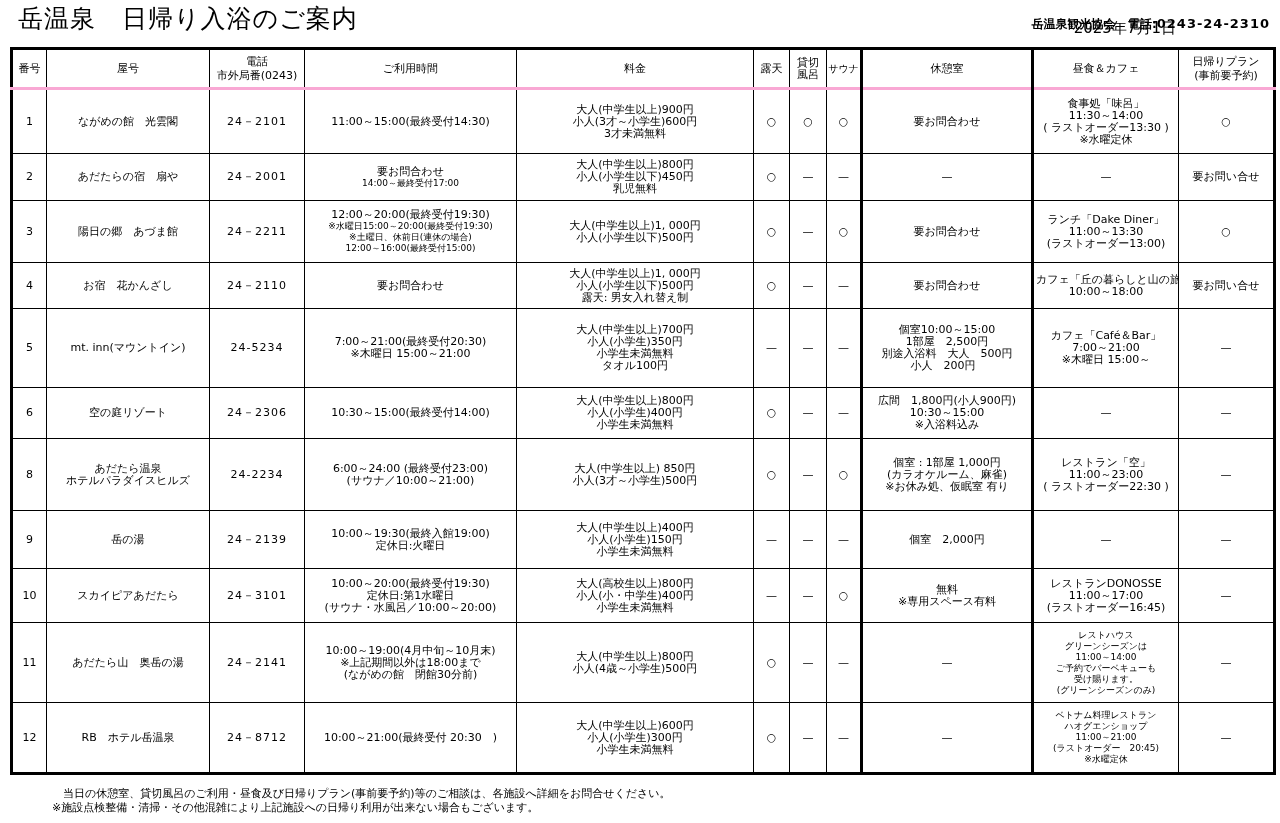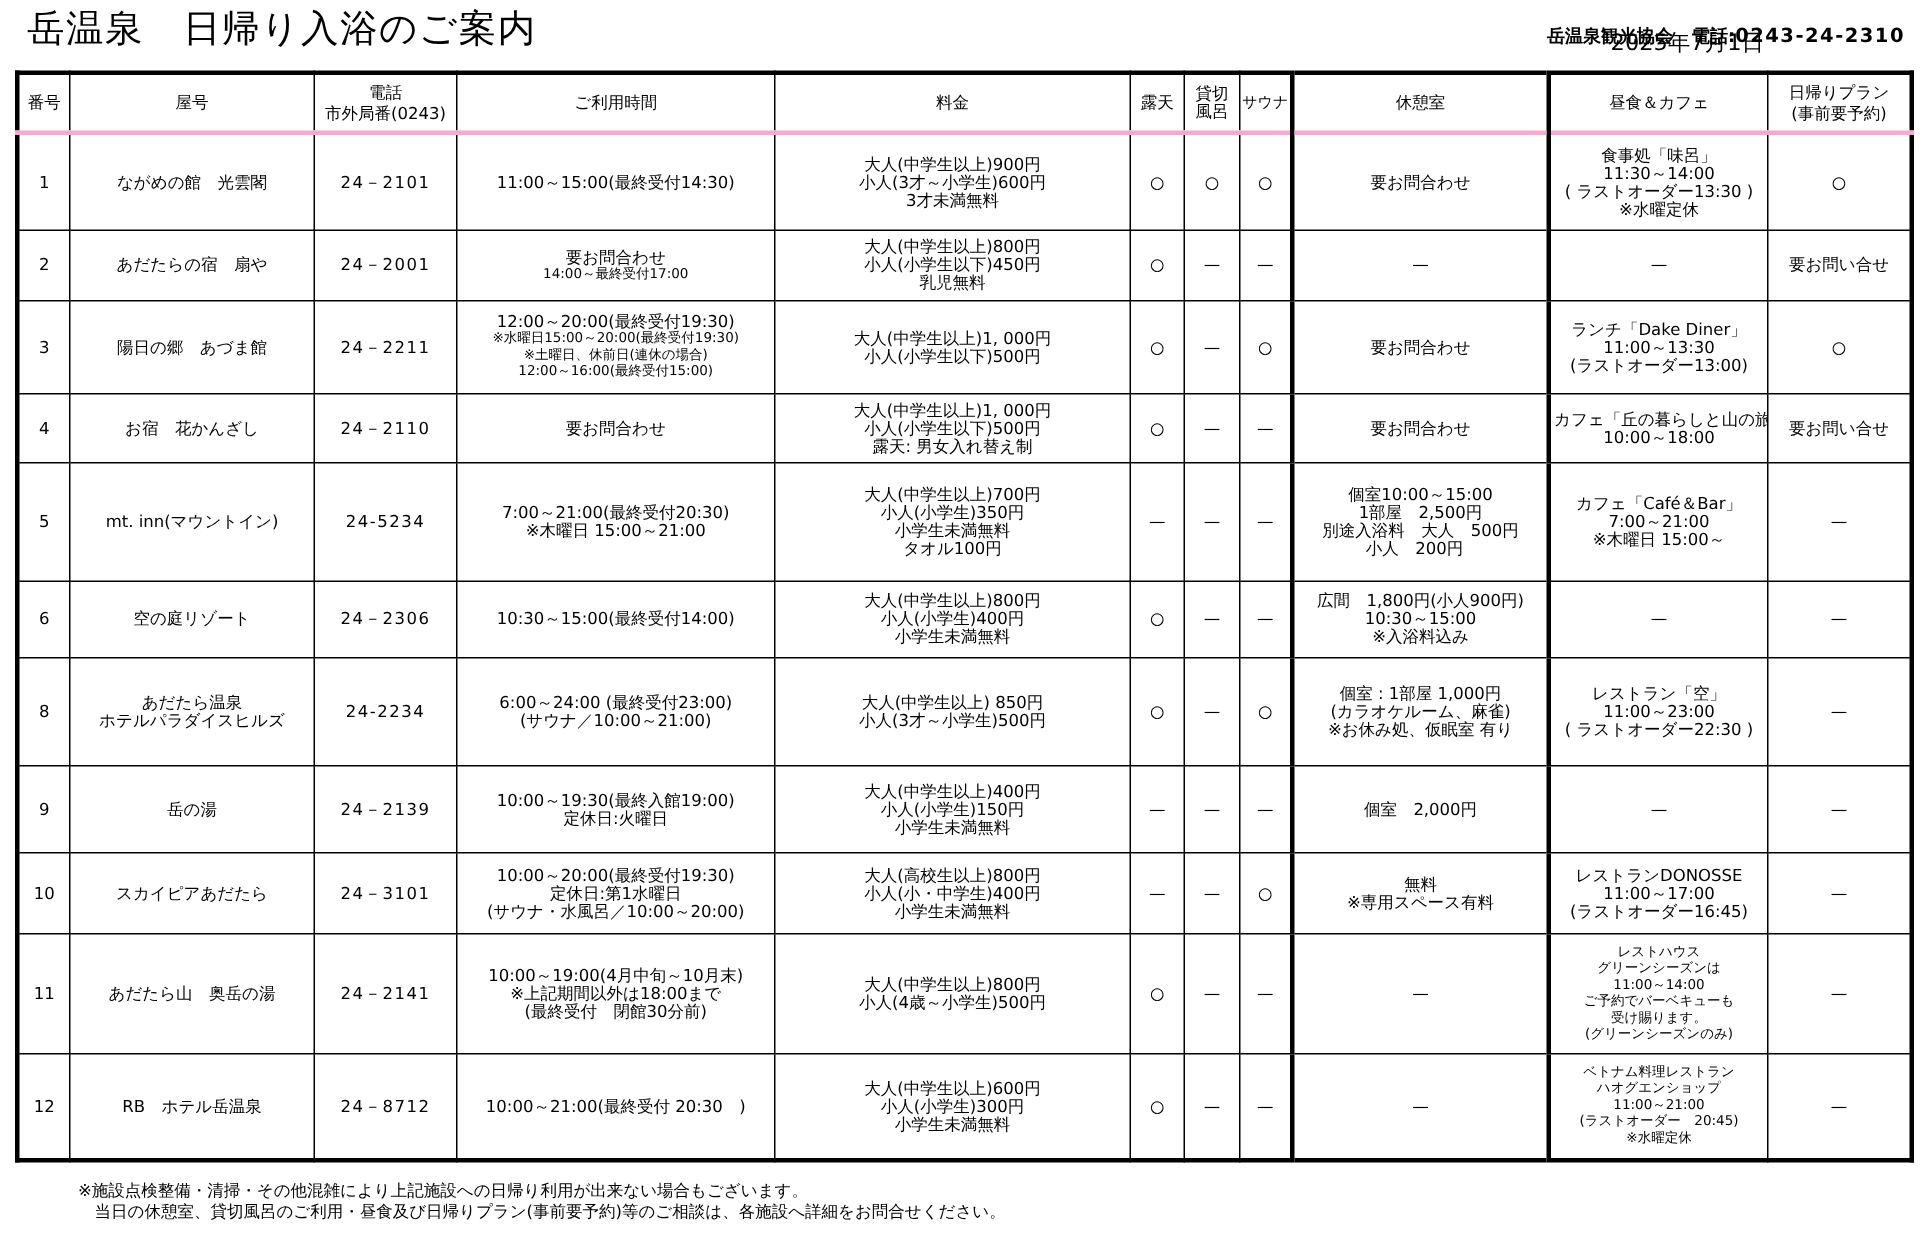--- a/index.html
+++ b/index.html
@@ -331,21 +331,21 @@
       </tr>
       <tr style="height: 80px;">
         <td>11</td>
         <td class="name">
           <span class="ln">あだたら山　奥岳の湯</span>
         </td>
         <td class="phone">24－2141</td>
         <td>
           <span class="ln">10:00～19:00(4月中旬～10月末)</span>
           <span class="ln">※上記期間以外は18:00まで</span>
-          <span class="ln">(最終受付　閉館30分前)</span>
+          <span class="ln">(ながめの館　閉館30分前)</span>
         </td>
         <td>
           <span class="ln">大人(中学生以上)800円</span>
           <span class="ln">小人(4歳～小学生)500円</span>
         </td>
         <td class="mark">○</td>
         <td class="mark">—</td>
         <td class="mark">—</td>
         <td class="bl">
           <span class="ln">—</span>
@@ -386,15 +386,15 @@
           <span class="ln sm">11:00～21:00</span>
           <span class="ln sm">(ラストオーダー　20:45)</span>
           <span class="ln sm">※水曜定休</span>
         </td>
         <td class="mark">—</td>
       </tr>
     </tbody>
 </table>
 
 <div class="notes">
+  <div>　当日の休憩室、貸切風呂のご利用・昼食及び日帰りプラン(事前要予約)等のご相談は、各施設へ詳細をお問合せください。</div>
   <div>※施設点検整備・清掃・その他混雑により上記施設への日帰り利用が出来ない場合もございます。</div>
-  <div>　当日の休憩室、貸切風呂のご利用・昼食及び日帰りプラン(事前要予約)等のご相談は、各施設へ詳細をお問合せください。</div>
 </div>
 
 </body></html>

